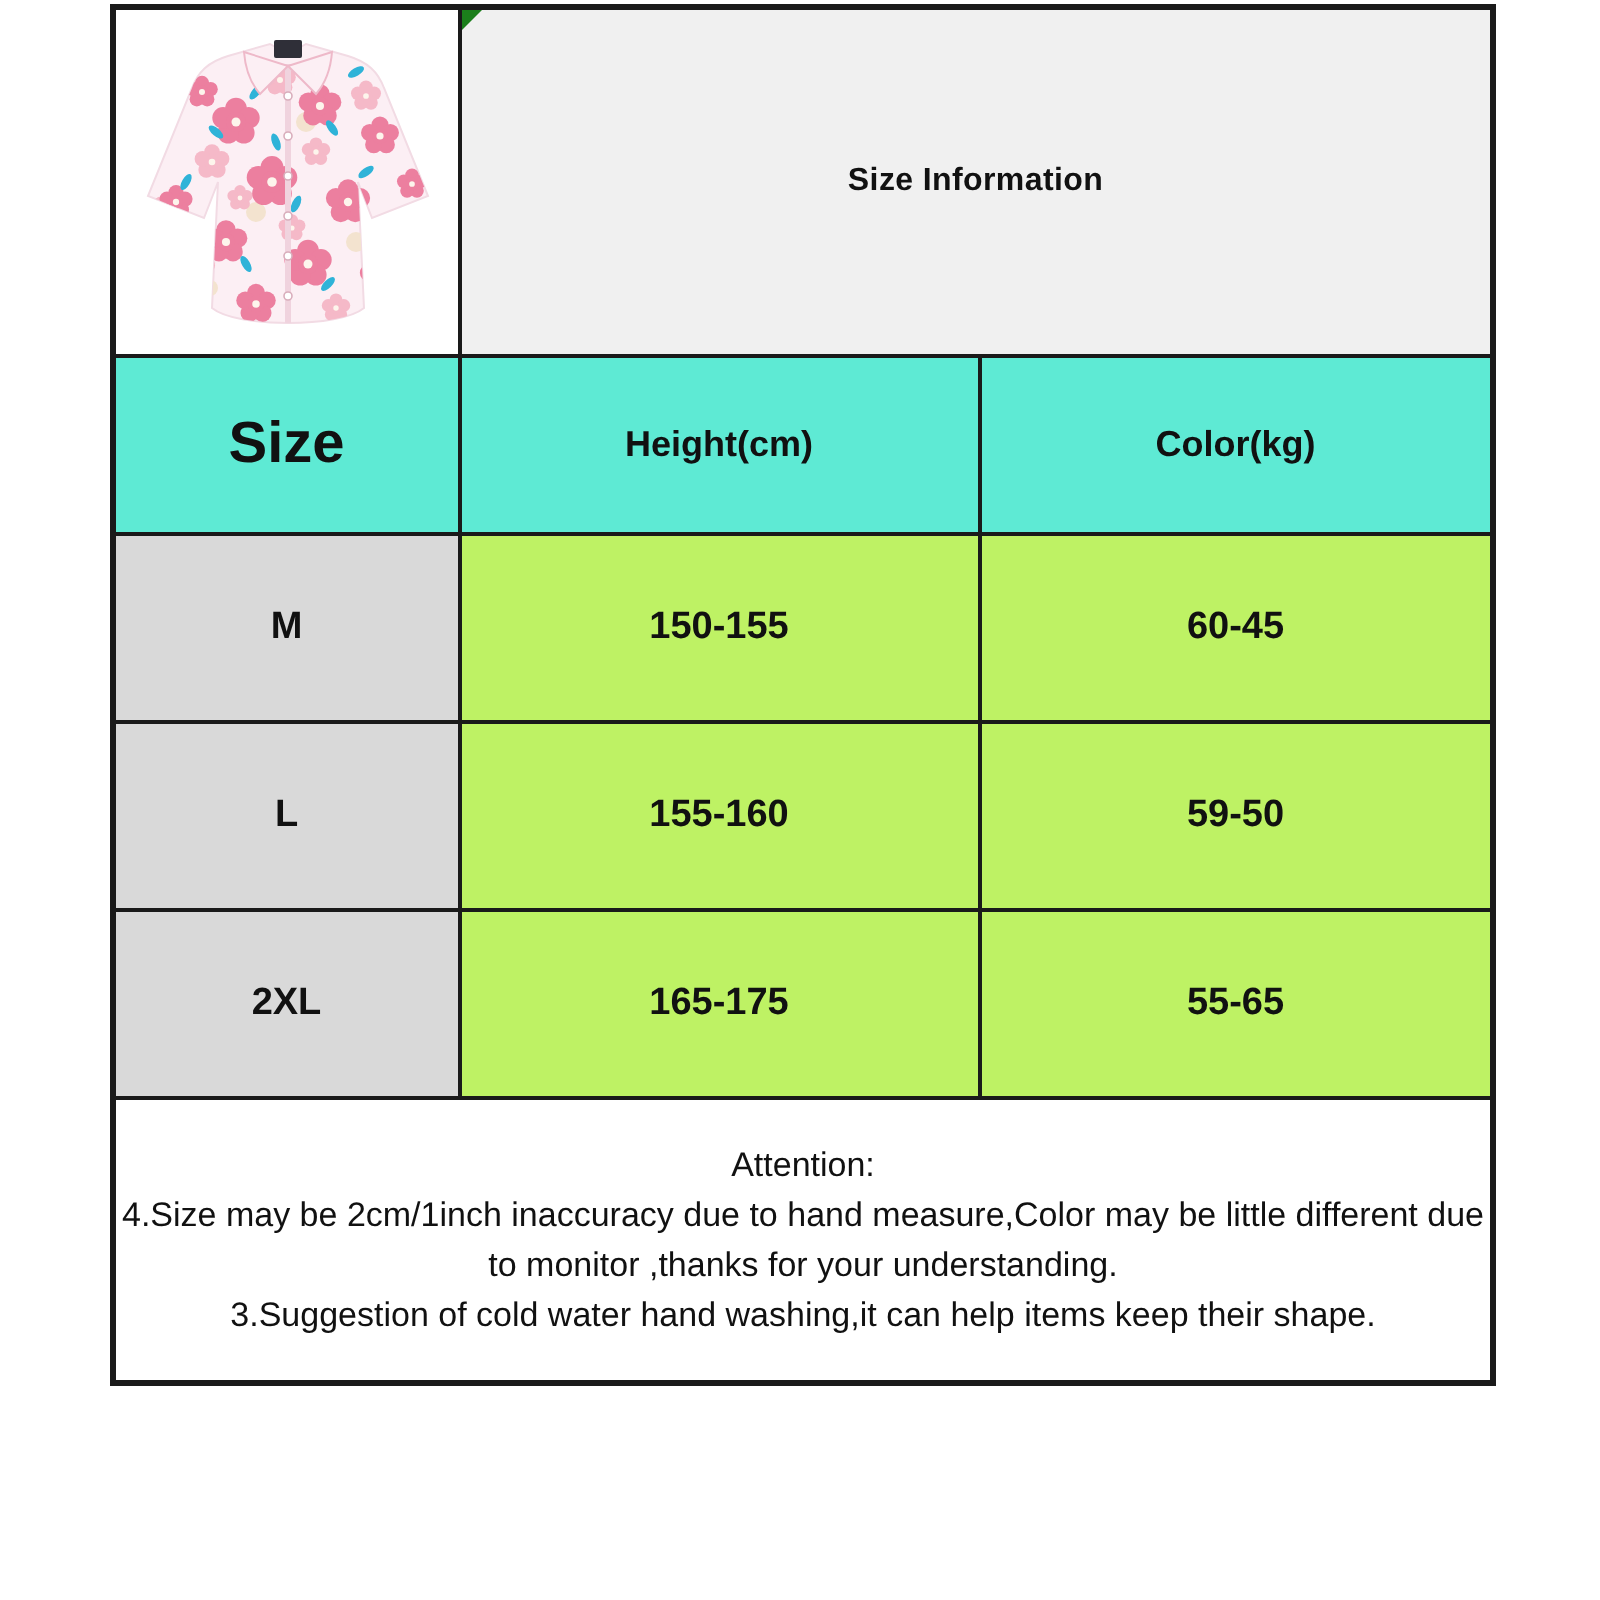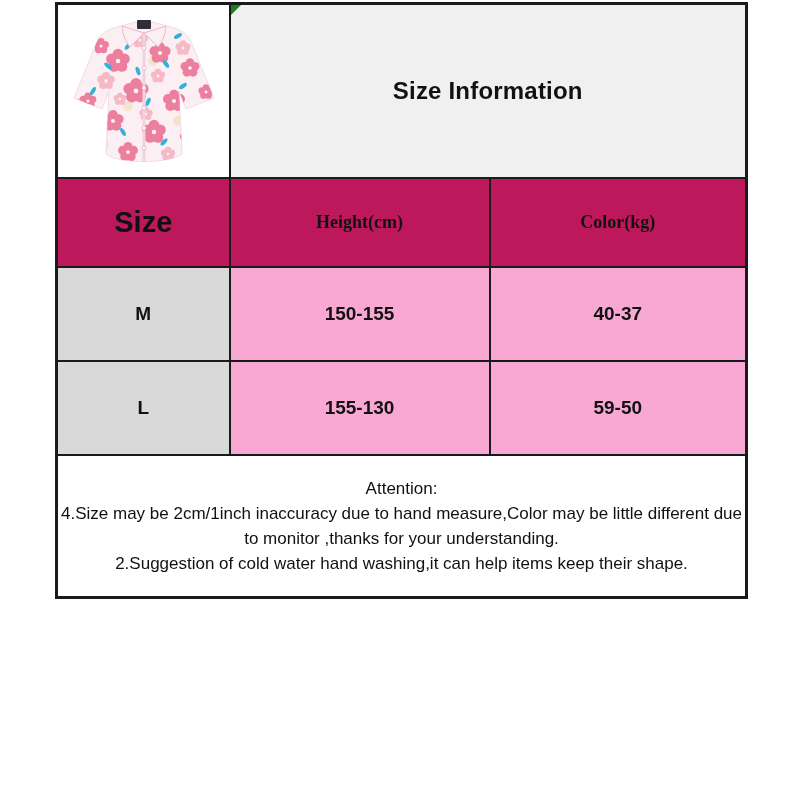--- a/index.html
+++ b/index.html
@@ -12,33 +12,33 @@
     border:3px solid #1a1a1a;
   }
   .size-table td,.size-table th{
     border:2px solid #1a1a1a;
     text-align:center;vertical-align:middle;
     padding:0;overflow:hidden;
   }
 
   
   .product-cell{background:#ffffff;height:172px;}
-  .title-cell{background:#f0f0f0;position:relative;font-size:24px;font-weight:bold;letter-spacing:0.2px;}
+  .title-cell{background:#f0f0f0;position:relative;font-size:16px;font-weight:bold;letter-spacing:0.2px;}
   .corner-marker{position:absolute;top:0;left:0;width:0;height:0;
     border-top:10px solid #1b7f1b;border-right:10px solid transparent;}
 
   
-  .header-row th{background:#be185d;height:87px;font-weight:bold;}
+  .header-row th{background:#5eead4;height:87px;font-weight:bold;}
   .col-head-size{font-size:29px;}
-  .col-head{font-size:18px;font-family:Liberation Serif, serif;}
+  .col-head{font-size:18px;}
 
   
   .data-row{height:94px;}
   .size-cell{background:#d9d9d9;font-size:19px;font-weight:bold;}
-  .value-cell{background:#f9a8d4;font-size:19px;font-weight:bold;}
+  .value-cell{background:#bef264;font-size:19px;font-weight:bold;}
 
   
   .attention-cell{background:#ffffff;height:140px;text-align:left;vertical-align:top;
     font-size:17px;line-height:25px;font-weight:normal;padding:1px 4px 0 4px;}
   .attention-cell p{margin:0;}
 
   .shirt-wrap{width:172px;height:170px;margin:0 auto;display:block;}
 </style>
 </head>
 <body>
@@ -147,30 +147,35 @@
 
     <tr class="header-row">
       <th class="col-head-size">Size</th>
       <th class="col-head">Height(cm)</th>
       <th class="col-head">Color(kg)</th>
     </tr>
 
     <tr class="data-row">
       <td class="size-cell">M</td>
       <td class="value-cell">150-155</td>
-      <td class="value-cell">40-37</td>
+      <td class="value-cell">60-45</td>
     </tr>
     <tr class="data-row">
       <td class="size-cell">L</td>
-      <td class="value-cell">155-130</td>
+      <td class="value-cell">155-160</td>
       <td class="value-cell">59-50</td>
+    </tr>
+    <tr class="data-row">
+      <td class="size-cell">2XL</td>
+      <td class="value-cell">165-175</td>
+      <td class="value-cell">55-65</td>
     </tr>
 
     <tr>
       <td class="attention-cell" colspan="3">
         <p>Attention:</p>
         <p>4.Size may be 2cm/1inch inaccuracy due to hand measure,Color may be little different due to monitor ,thanks for your understanding.</p>
-        <p>2.Suggestion of cold water hand washing,it can help items keep their shape.</p>
+        <p>3.Suggestion of cold water hand washing,it can help items keep their shape.</p>
       </td>
     </tr>
   </tbody>
     </table>
 </div>
 
 </body></html>

